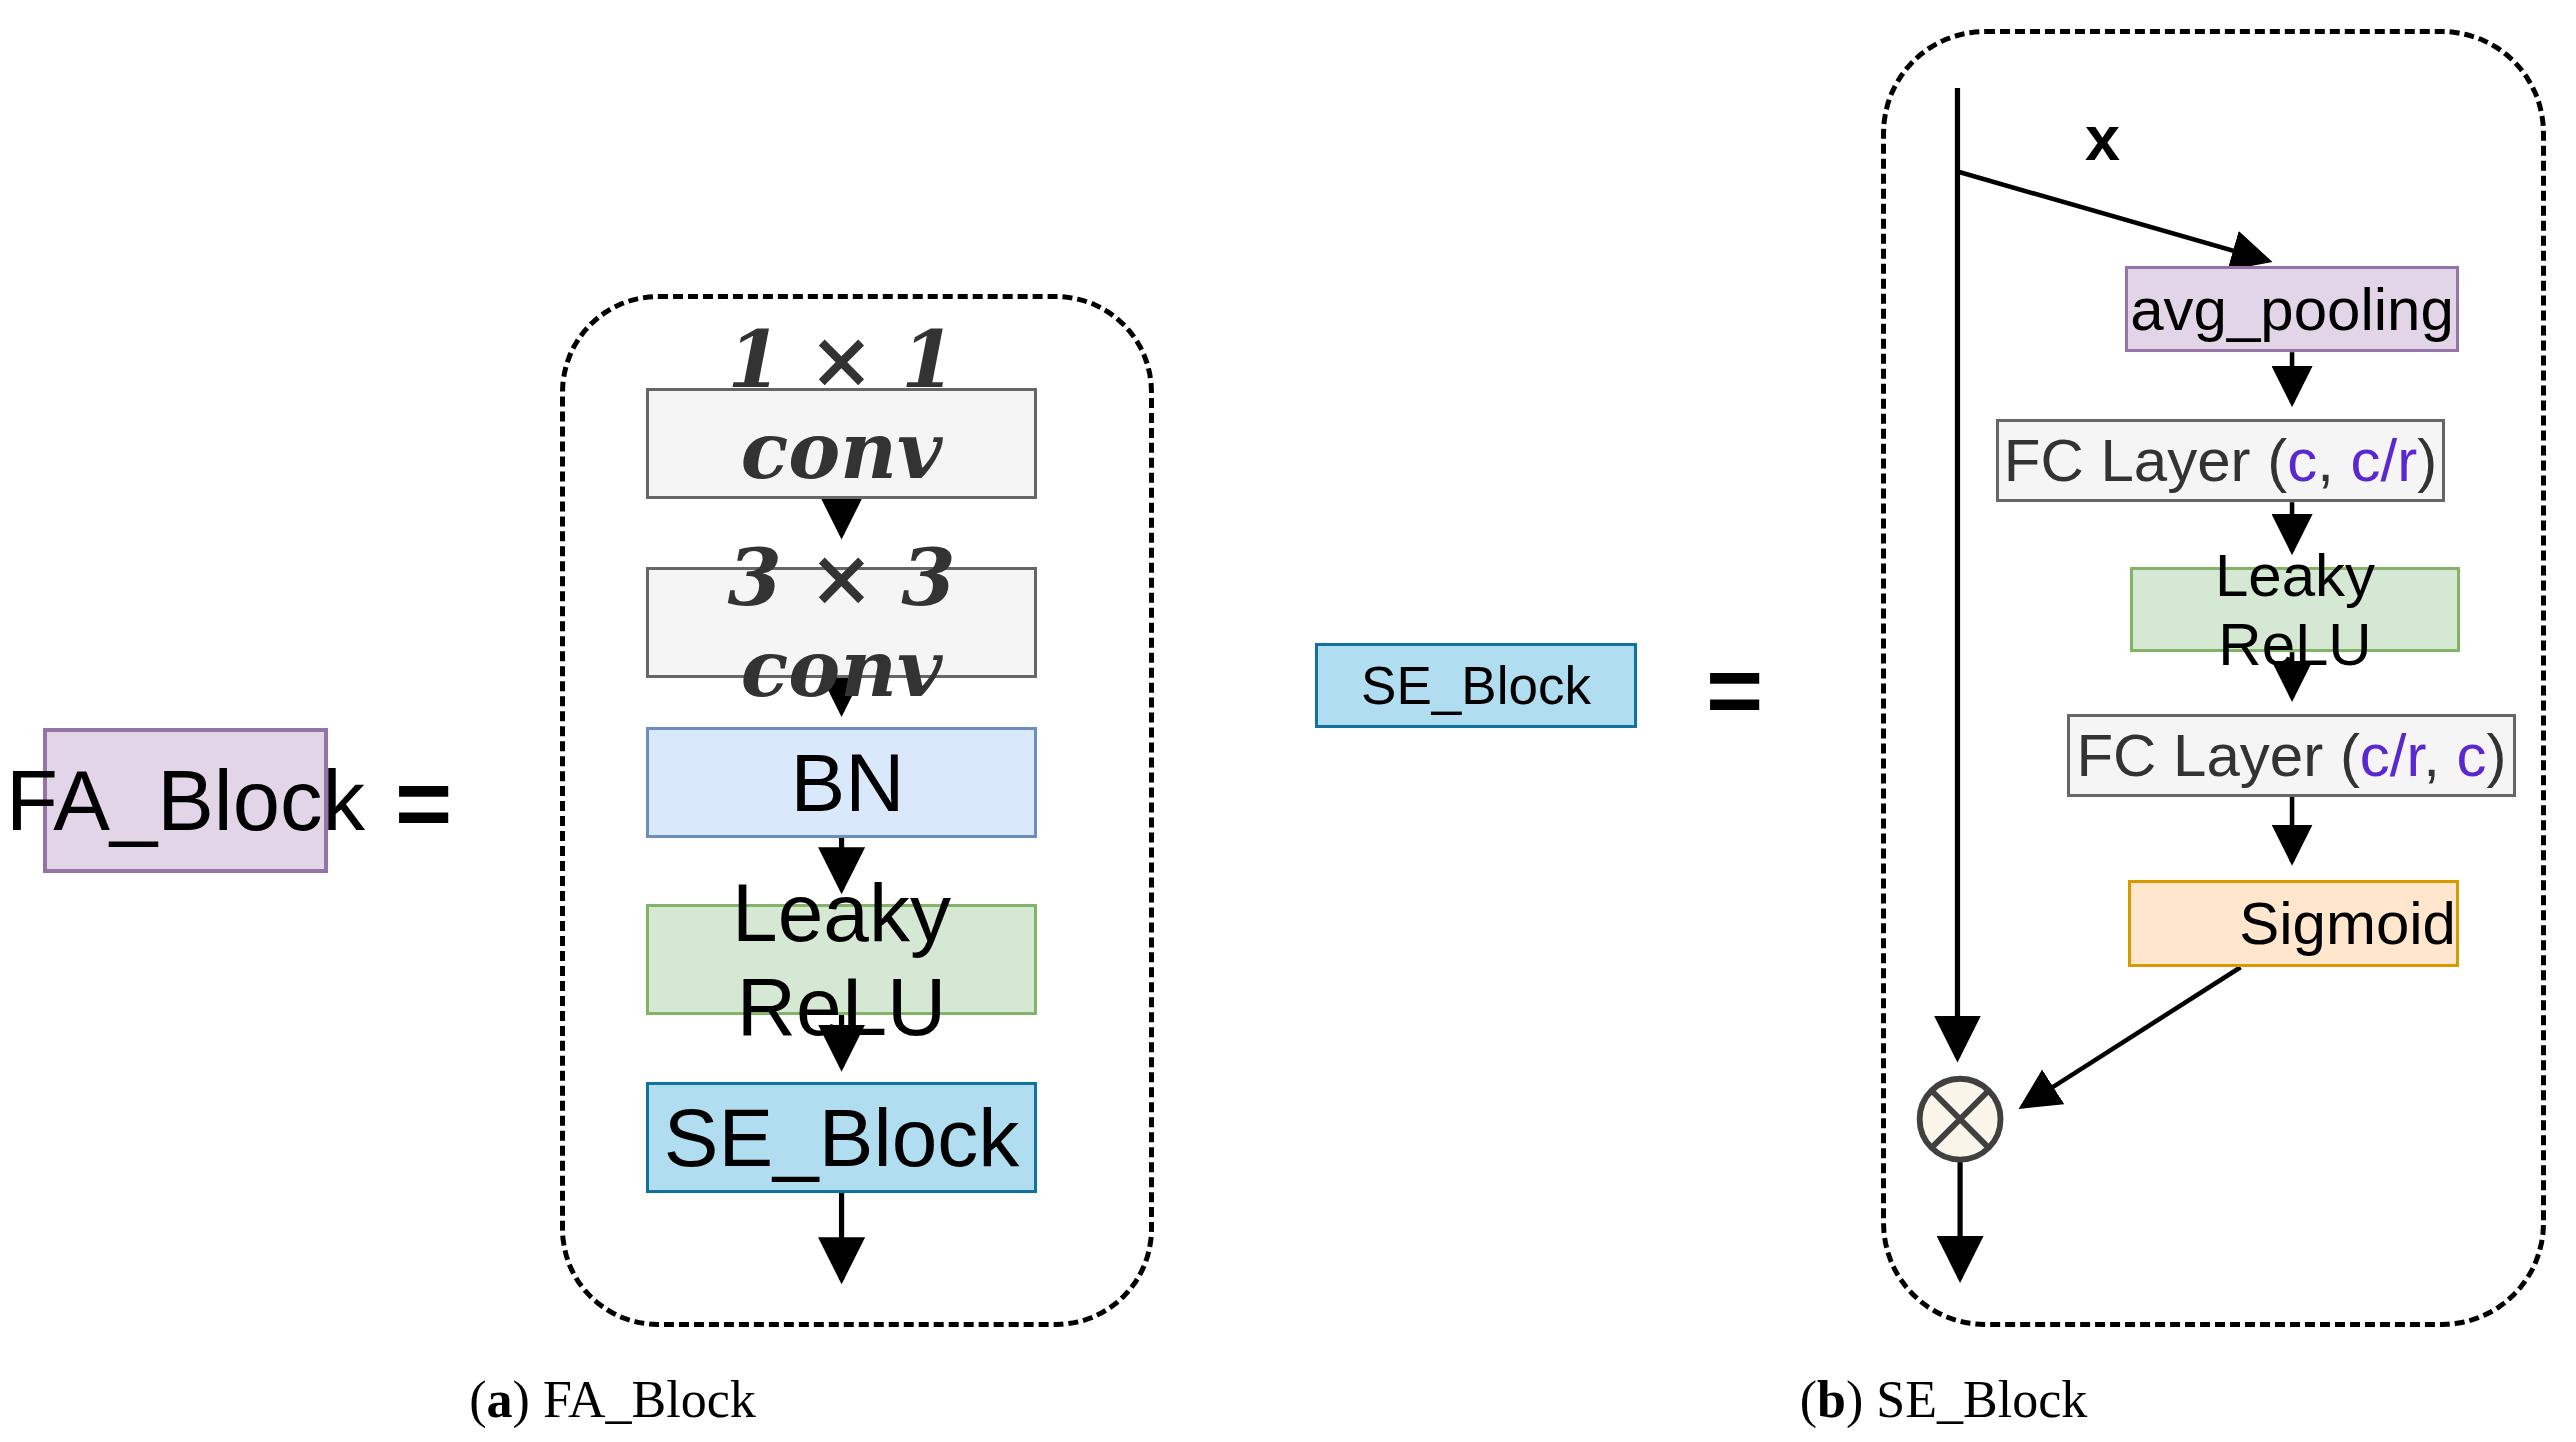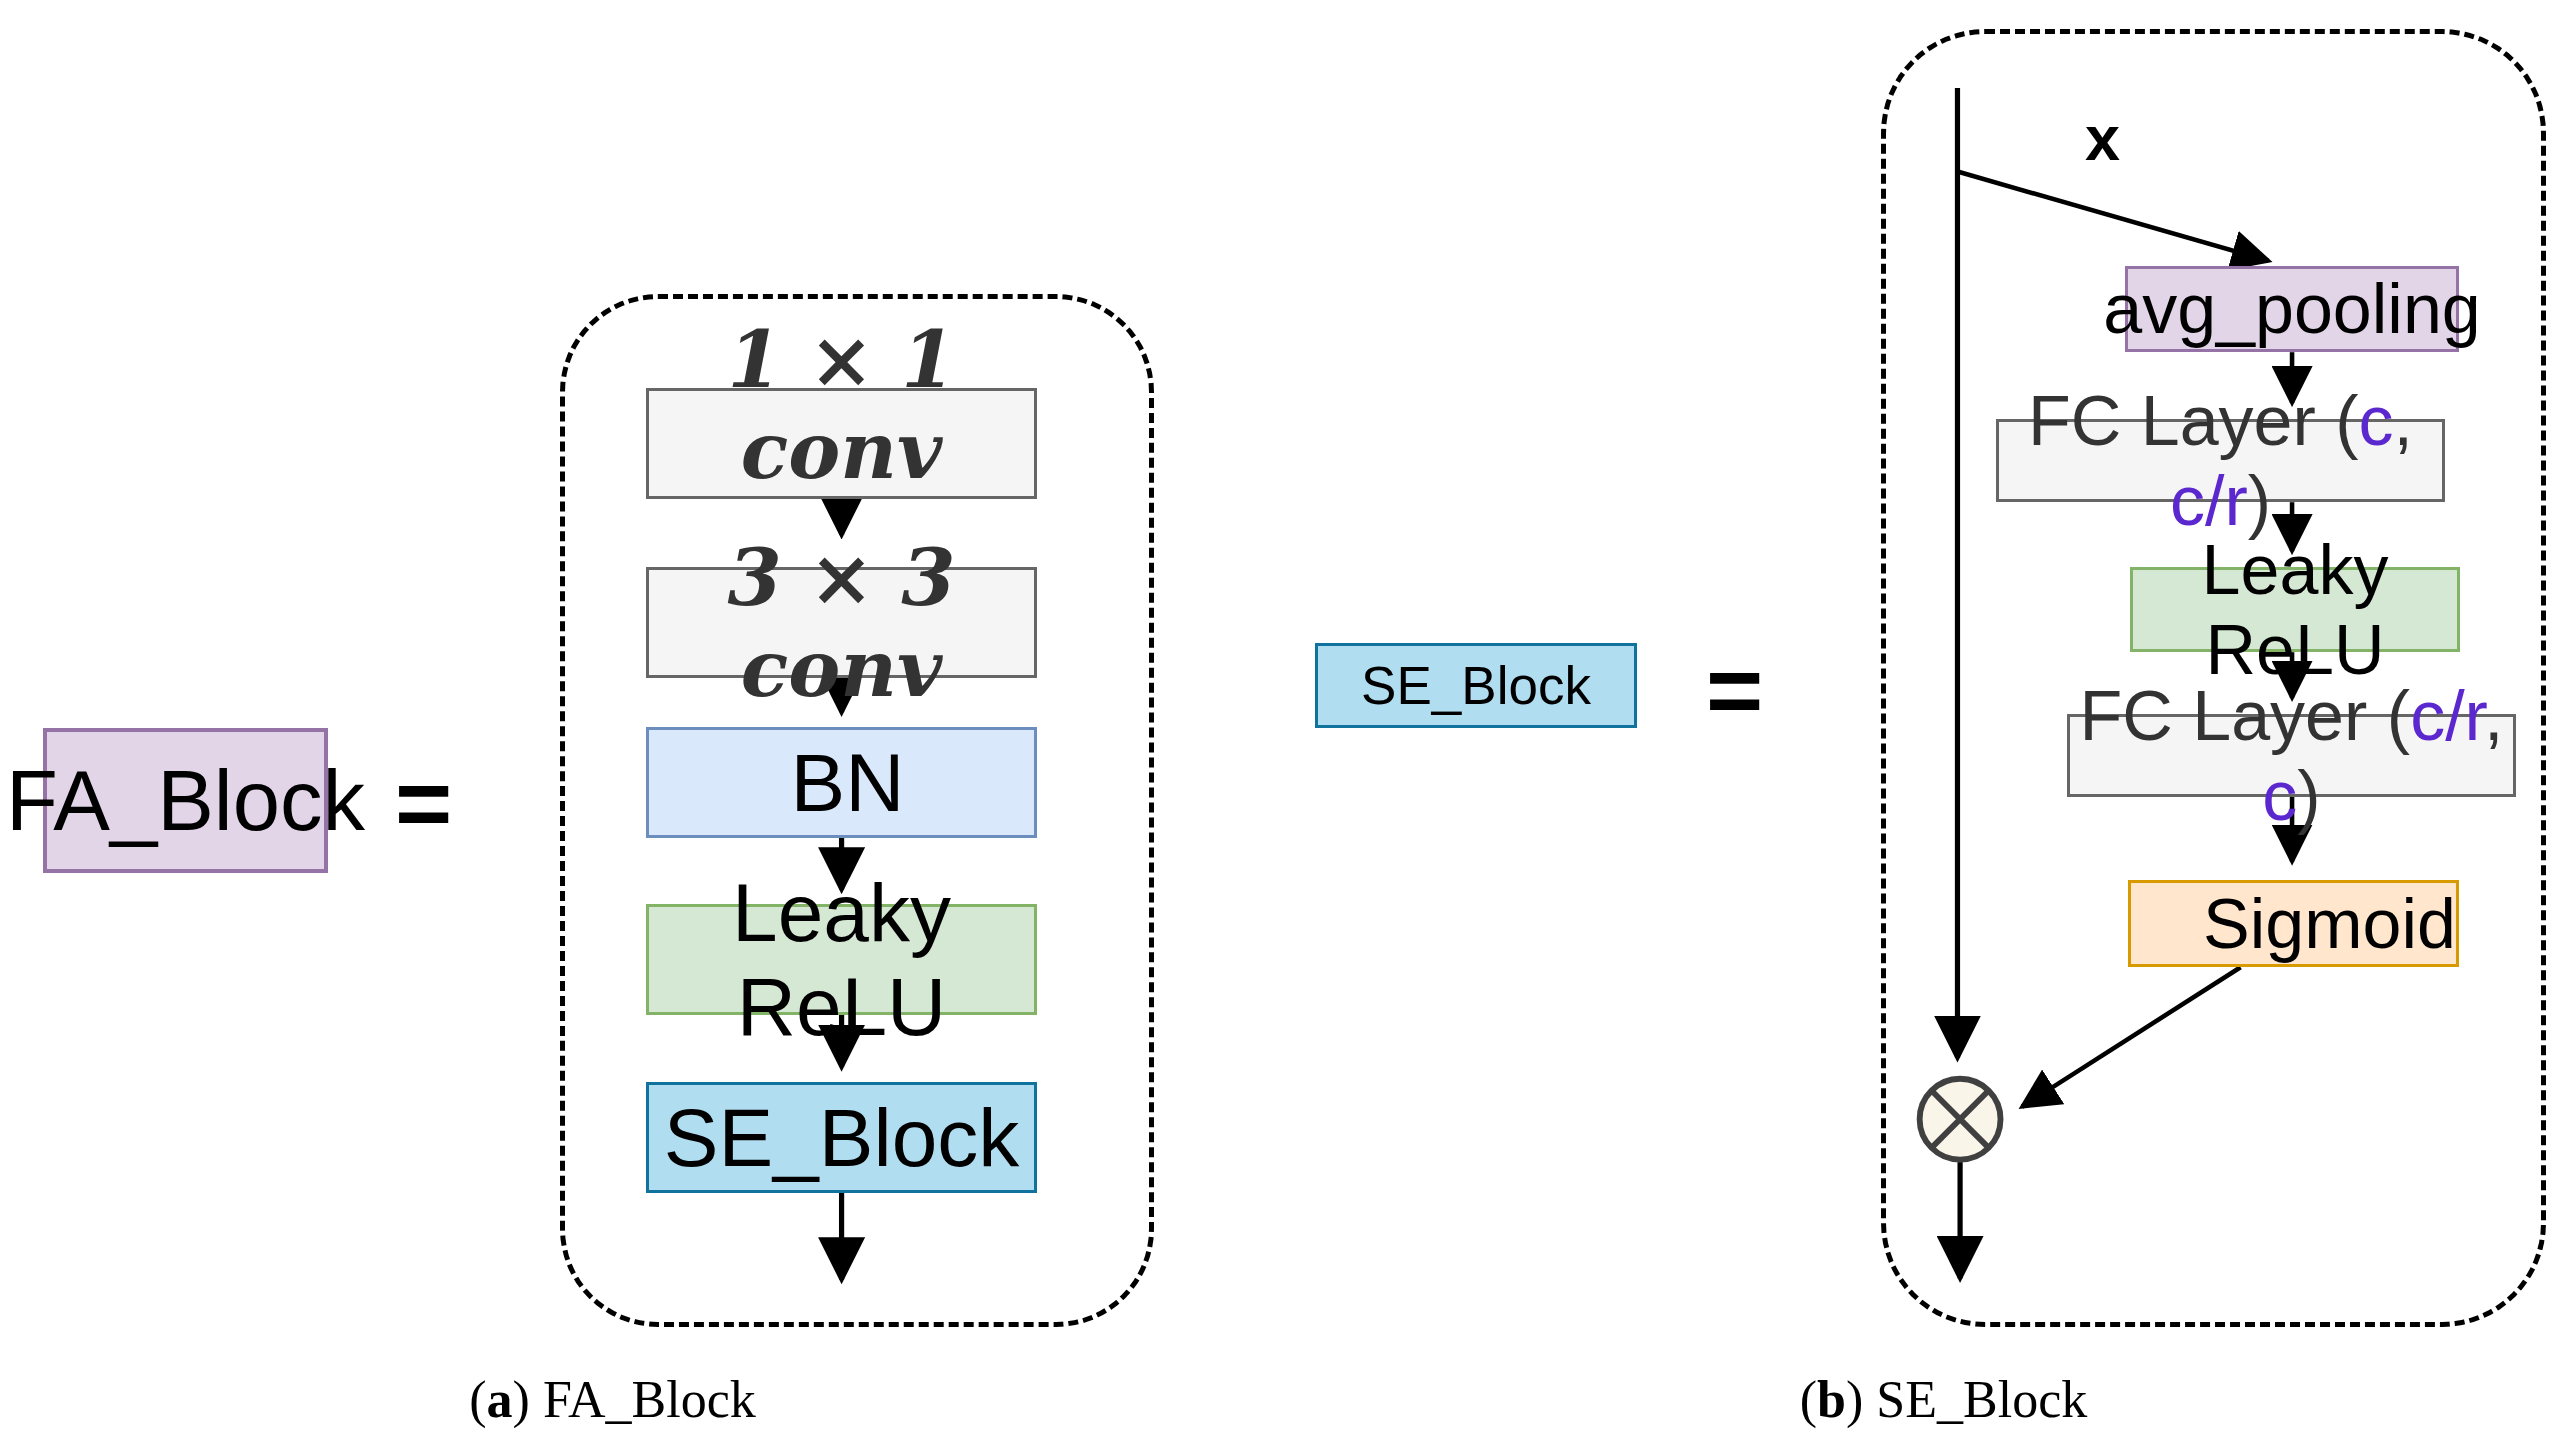--- a/index.html
+++ b/index.html
@@ -43,21 +43,21 @@
     color:var(--c-text-dark); font-size:78px;
   }
   .bn-box{background:var(--c-blue-fill); border:3.9px solid var(--c-blue-stroke);padding-left:12px;}
   .green-box{background:var(--c-green-fill); border:3.9px solid var(--c-green-stroke);}
   .teal-box{background:var(--c-teal-fill); border:3.9px solid var(--c-teal-stroke);}
   
   .se-label{
     border:3.9px solid var(--c-teal-stroke); background:var(--c-teal-fill);
     font-size:53px;
   }
-  .b-node{font-size:70px;}
+  .b-node{font-size:60px;}
   .b-purple{background:var(--c-purple-fill); border:3.3px solid var(--c-purple-stroke);}
   .b-gray{background:var(--c-gray-fill); border:3.3px solid var(--c-gray-stroke); color:var(--c-text-dark);}
   .b-green{background:var(--c-green-fill); border:3.3px solid var(--c-green-stroke);}
   .b-orange{background:var(--c-orange-fill); border:3.3px solid var(--c-orange-stroke);}
   .arg{color:var(--c-arg-purple);}
   .x-label{
     position:absolute; font-weight:700; font-size:63px; color:#000;
     display:flex;align-items:center;justify-content:center;
   }
   .caption{

